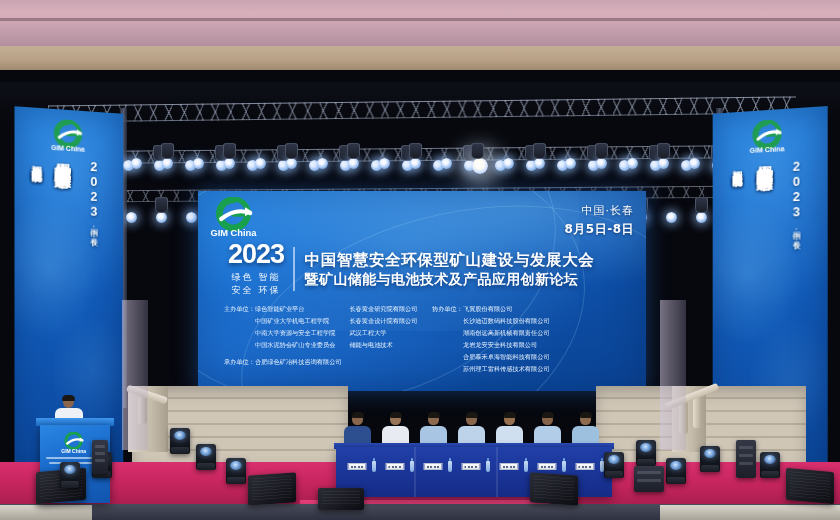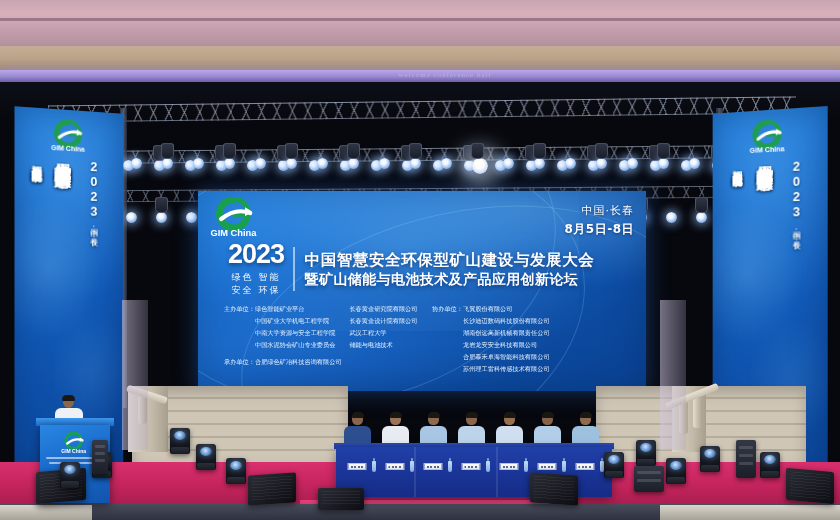--- a/index.html
+++ b/index.html
@@ -324,23 +324,20 @@
 </style>
 </head>
 <body>
 
 <div id="stage">
 
   <div class="ceiling">
     <div class="ceiling-seam"></div>
   </div>
   <div class="cornice"></div>
-  <div class="led-strip">
-    <div class="ghost">welcome  conference hall</div>
-  </div>
   <div class="upper-dark"></div>
   <div class="backwall-dark"></div>
 
   <div class="truss t1"></div>
   <div class="truss t2"></div>
   <div class="truss t3"></div>
   <div class="truss-leg" style="left:120px;"></div>
   <div class="truss-leg" style="left:716px;"></div>
 
   <div id="lampsA">

